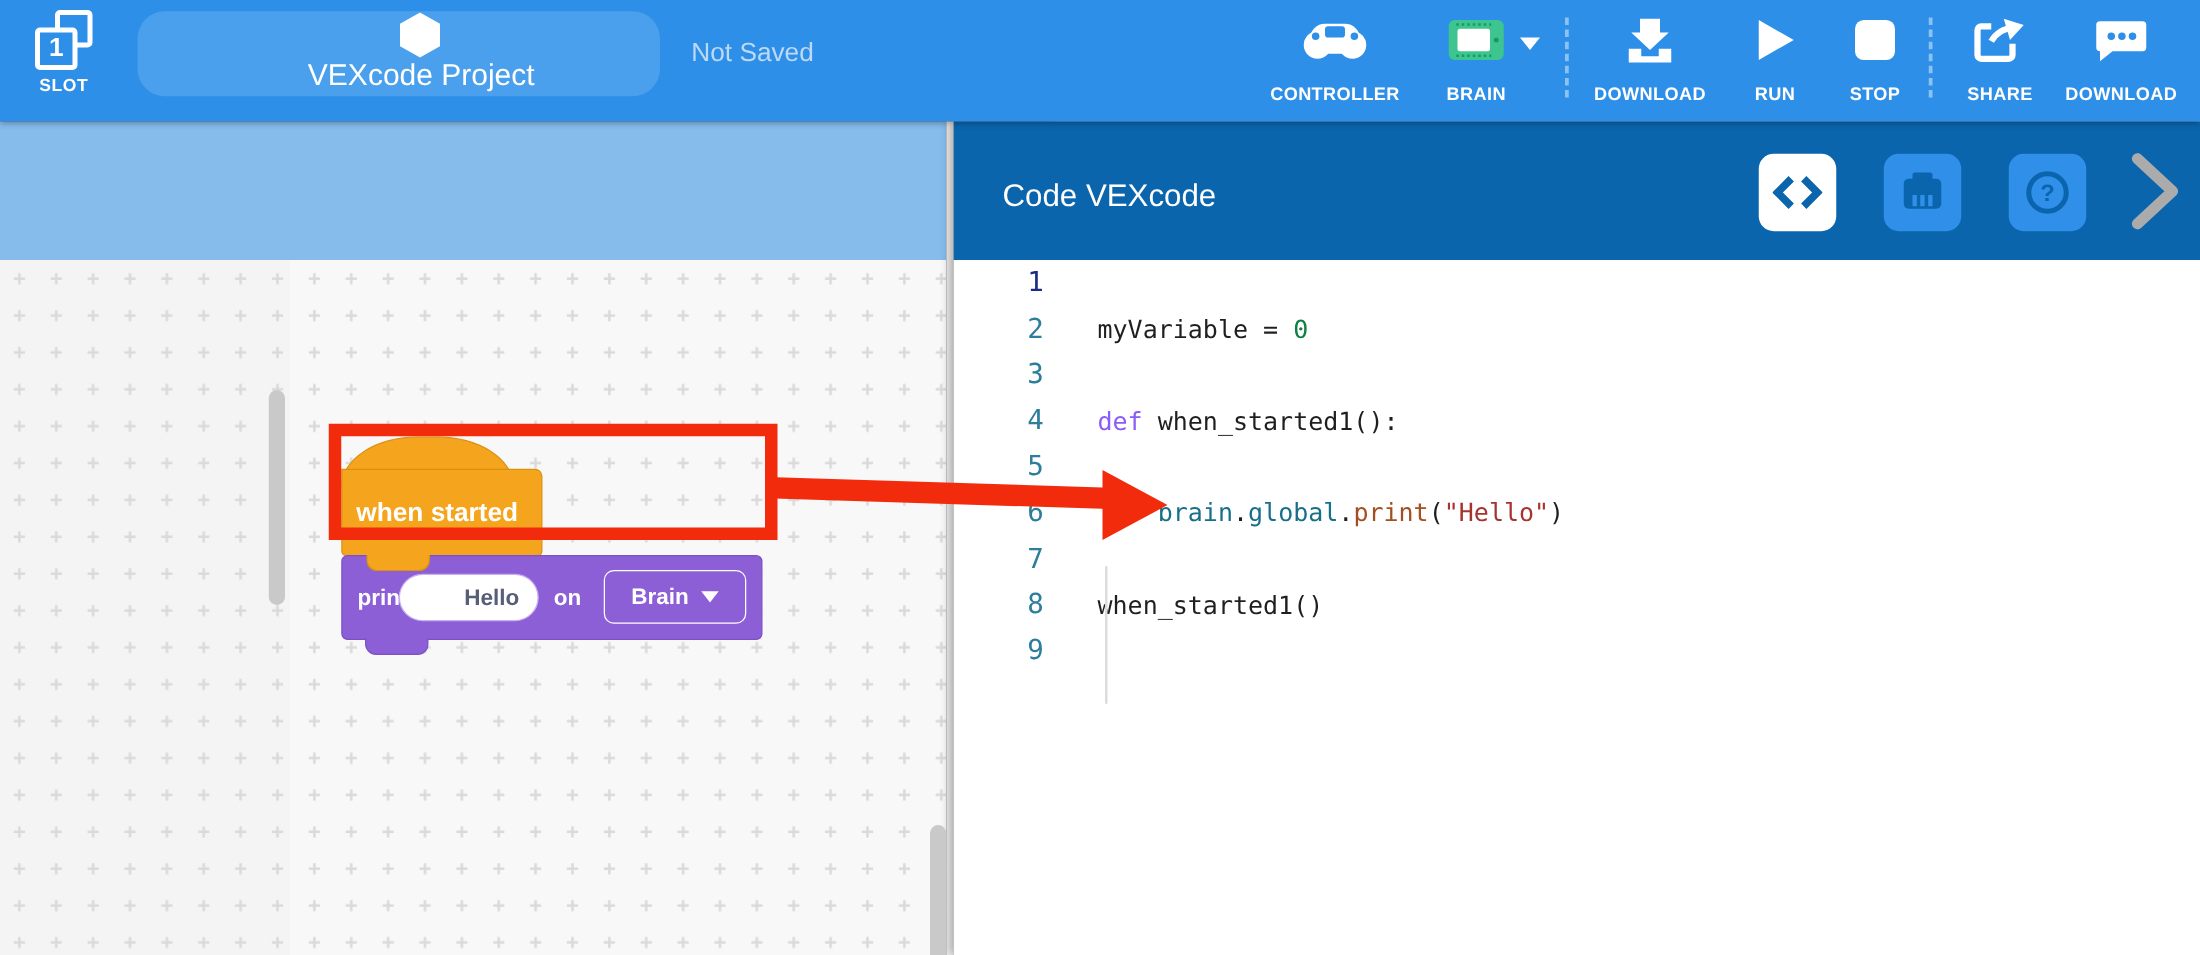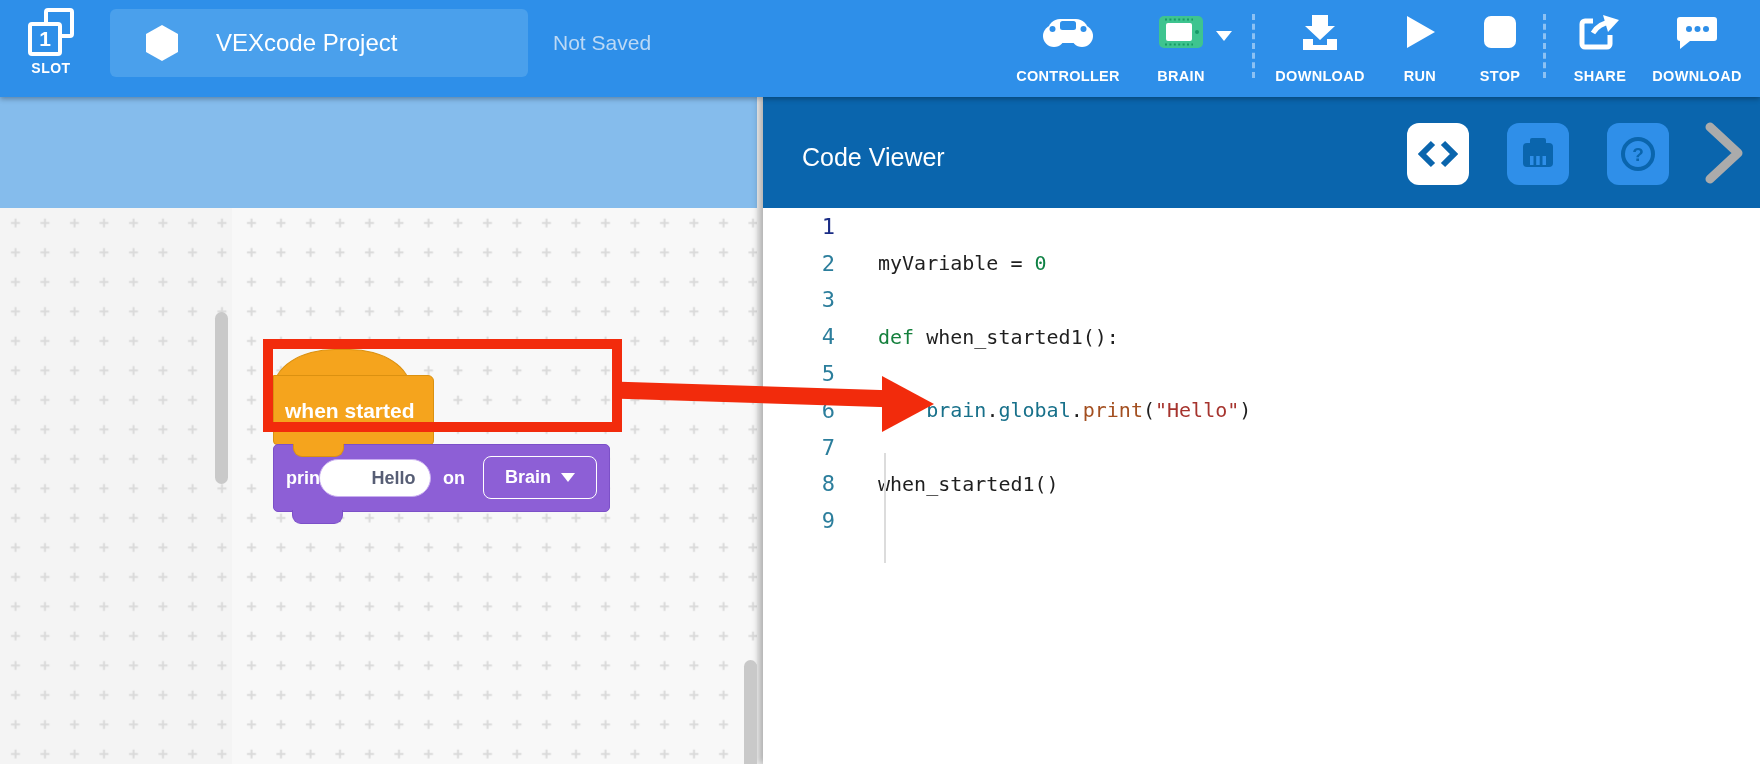--- a/index.html
+++ b/index.html
@@ -10,21 +10,21 @@
   
   .topnav { position:absolute; left:0; top:0; width:1760px; height:97px;
             background:#2E8FE9; z-index:40; box-shadow:0 2px 5px rgba(0,0,0,.30); }
   .slot { position:absolute; left:20px; top:8px; width:62px; height:82px; cursor:pointer; text-align:center; }
   .slot-icon { position:relative; width:46px; height:48px; margin:0 auto; }
   .slot-back { position:absolute; right:0; top:0; width:30px; height:30px; border:4px solid #fff; border-radius:4px; }
   .slot-front { position:absolute; left:0; bottom:0; width:34px; height:34px; border:4px solid #fff; border-radius:4px;
                 background:#2E8FE9; color:#fff; font-weight:bold; font-size:21px; line-height:26px; }
   .slot-label { margin-top:4px; color:#fff; font-weight:bold; font-size:14px; letter-spacing:.5px; }
   .project-pill { position:absolute; left:110px; top:9px; width:418px; height:68px; background:#4AA0EC;
-                  border-radius:6px; display:flex; align-items:center; cursor:pointer; }
+                  border-radius:22px; display:flex; align-items:center; cursor:pointer;flex-direction:column; }
   .hex-icon { margin-left:34px; }
   .project-title { margin-left:36px; color:#fff; font-size:24px; }
   .save-status { position:absolute; left:553px; top:31px; color:#BCD9F5; font-size:21px; }
 
   .action { position:absolute; top:12px; height:72px; display:flex; flex-direction:column;
             align-items:center; justify-content:space-between; cursor:pointer; }
   .action .icon { height:40px; display:flex; align-items:center; justify-content:center; }
   .action .label { color:#fff; font-weight:bold; font-size:14.5px; letter-spacing:.3px; white-space:nowrap; }
   .brain-caret { position:absolute; top:28px; }
   .vdivider { position:absolute; top:14px; height:64px; width:0; border-left:3px dashed rgba(255,255,255,.45); }
@@ -86,21 +86,21 @@
   .btn-brain { left:744px; background:#2F8FE9; }
   .btn-help  { left:844px; background:#2F8FE9; }
   .hdr-chevron { position:absolute; left:937px; top:24px; cursor:pointer; }
 
   .code-body { position:absolute; left:0; top:111px; width:997px; height:556px; background:#fff;
                font-family:"DejaVu Sans Mono", monospace; }
   .code-line { display:flex; height:36.8px; align-items:center; white-space:pre; }
   .ln { display:inline-block; width:72px; text-align:right; font-size:22px; color:#2C7E9C; flex:none; }
   .ln.active { color:#1A2C85; }
   .code-text { margin-left:43px; font-size:20px; }
-  .seg-plain { color:#1F1F1F; } .seg-kw { color:#15803d; } .seg-num { color:#0E8144; }
+  .seg-plain { color:#1F1F1F; } .seg-kw { color:#8b5cf6; } .seg-num { color:#0E8144; }
   .seg-obj { color:#17708A; } .seg-fn { color:#A34F20; } .seg-str { color:#A6342E; }
   .indent-guide { position:absolute; left:121px; top:245px; width:1.5px; height:110px; background:#DCDCDC; }
 </style>
 </head>
 <body>
 
 <div class="app">
 
   <header class="topnav">
     <div class="slot">
@@ -234,21 +234,21 @@
   </section>
 
   <div class="panel-gap"></div>
 
   <div class="hl-rect"></div>
   <div class="arrow-shaft"></div>
   <div class="arrow-head"></div>
 
   <section class="code-panel">
     <div class="code-header">
-      <span class="code-title">Code Viewer</span>
+      <span class="code-title">Code VEXcode</span>
       <div class="hdr-btn btn-code">
         <svg width="40" height="38" viewBox="0 0 40 38">
           <polyline points="15,8 4,19 15,30" fill="none" stroke="#0A65AD" stroke-width="6"></polyline>
           <polyline points="25,8 36,19 25,30" fill="none" stroke="#0A65AD" stroke-width="6"></polyline>
         </svg>
       </div>
       <div class="hdr-btn btn-brain">
         <svg width="40" height="38" viewBox="0 0 40 38">
           <rect x="12" y="3" width="16" height="10" rx="2" fill="#0A65AD"></rect>
           <rect x="5" y="8" width="30" height="24" rx="4" fill="#0A65AD"></rect>

